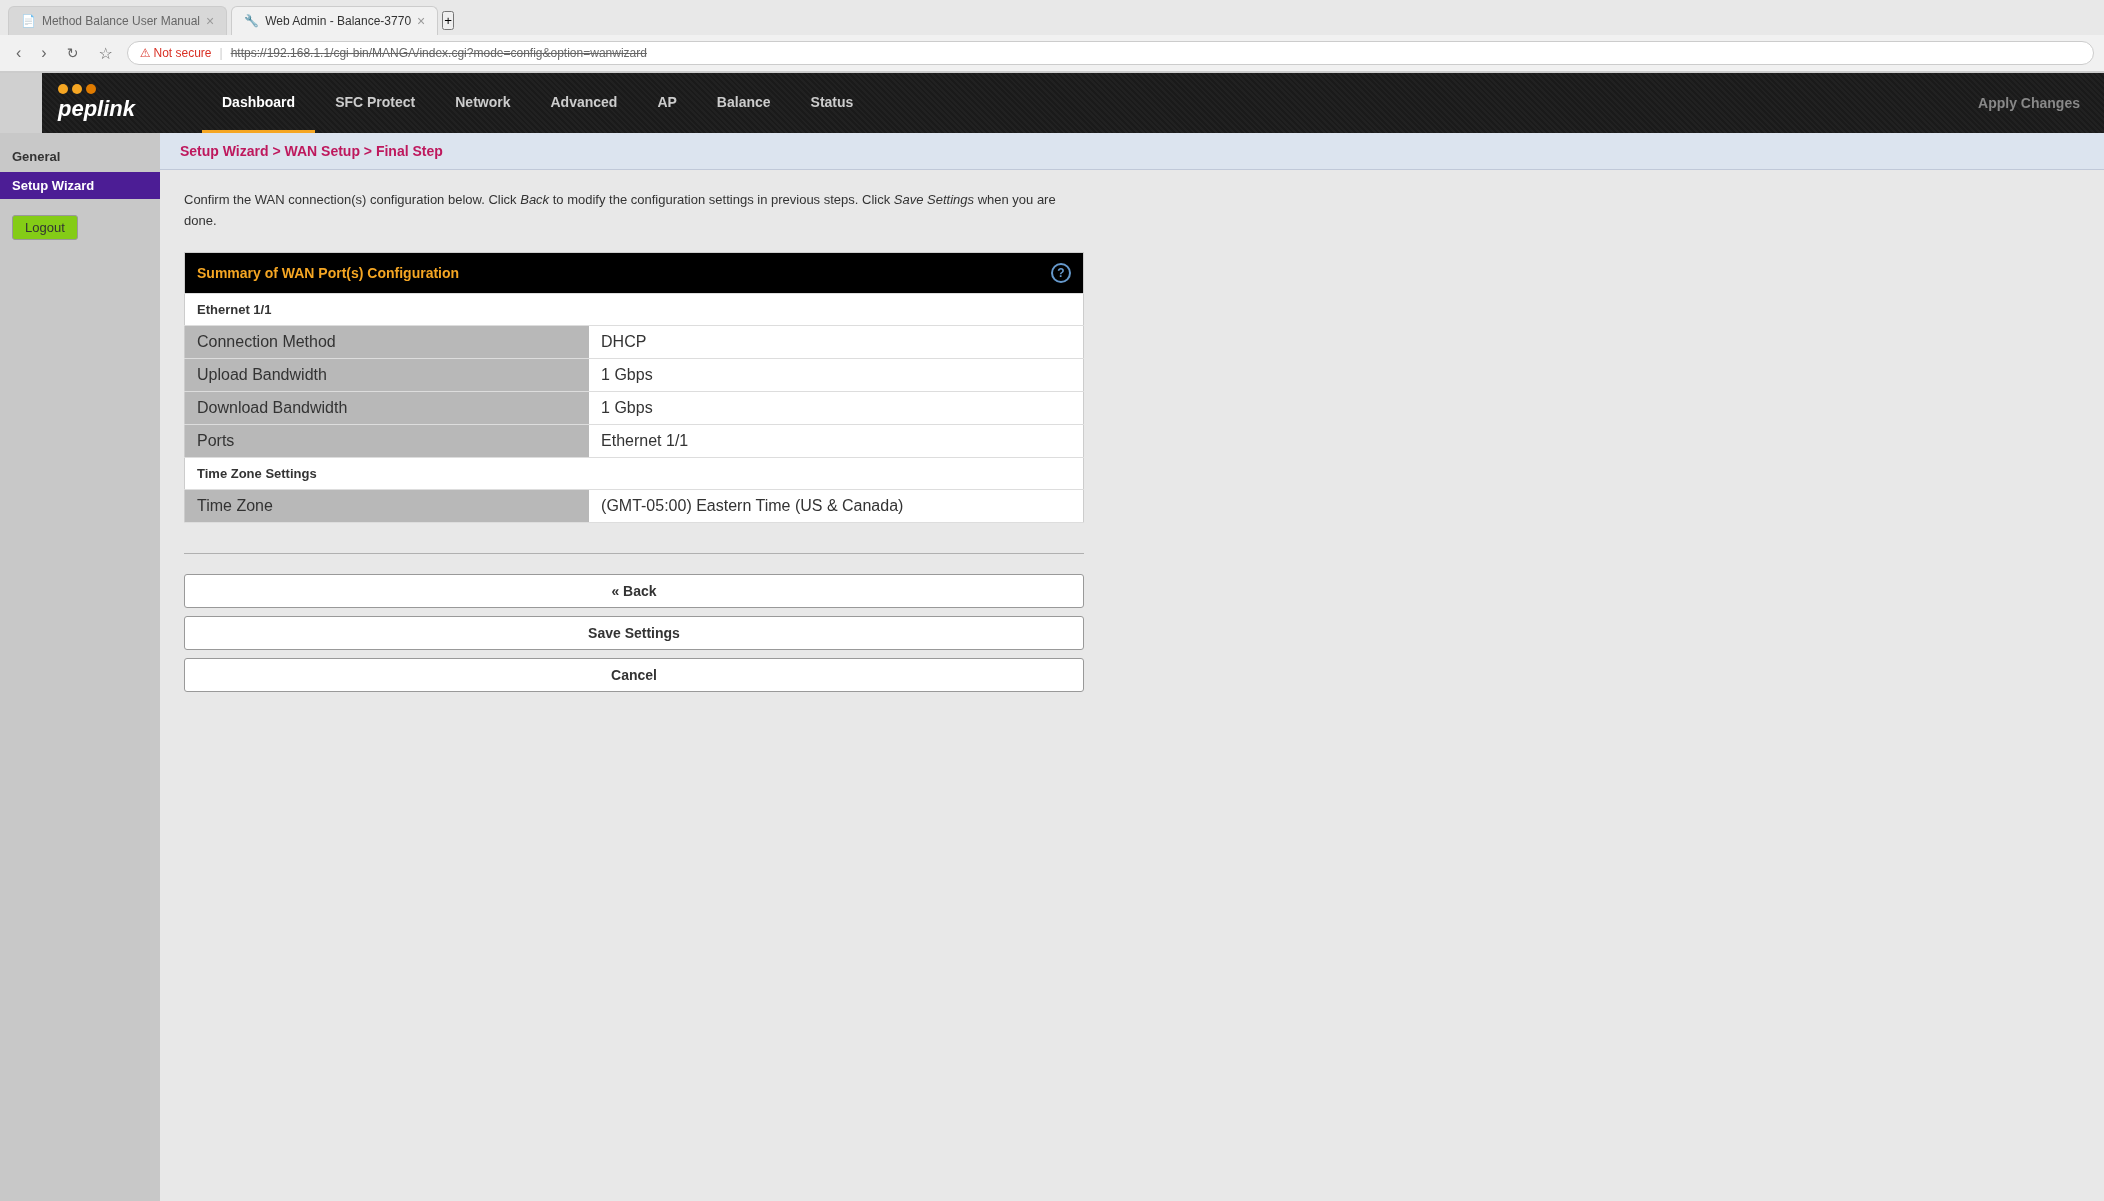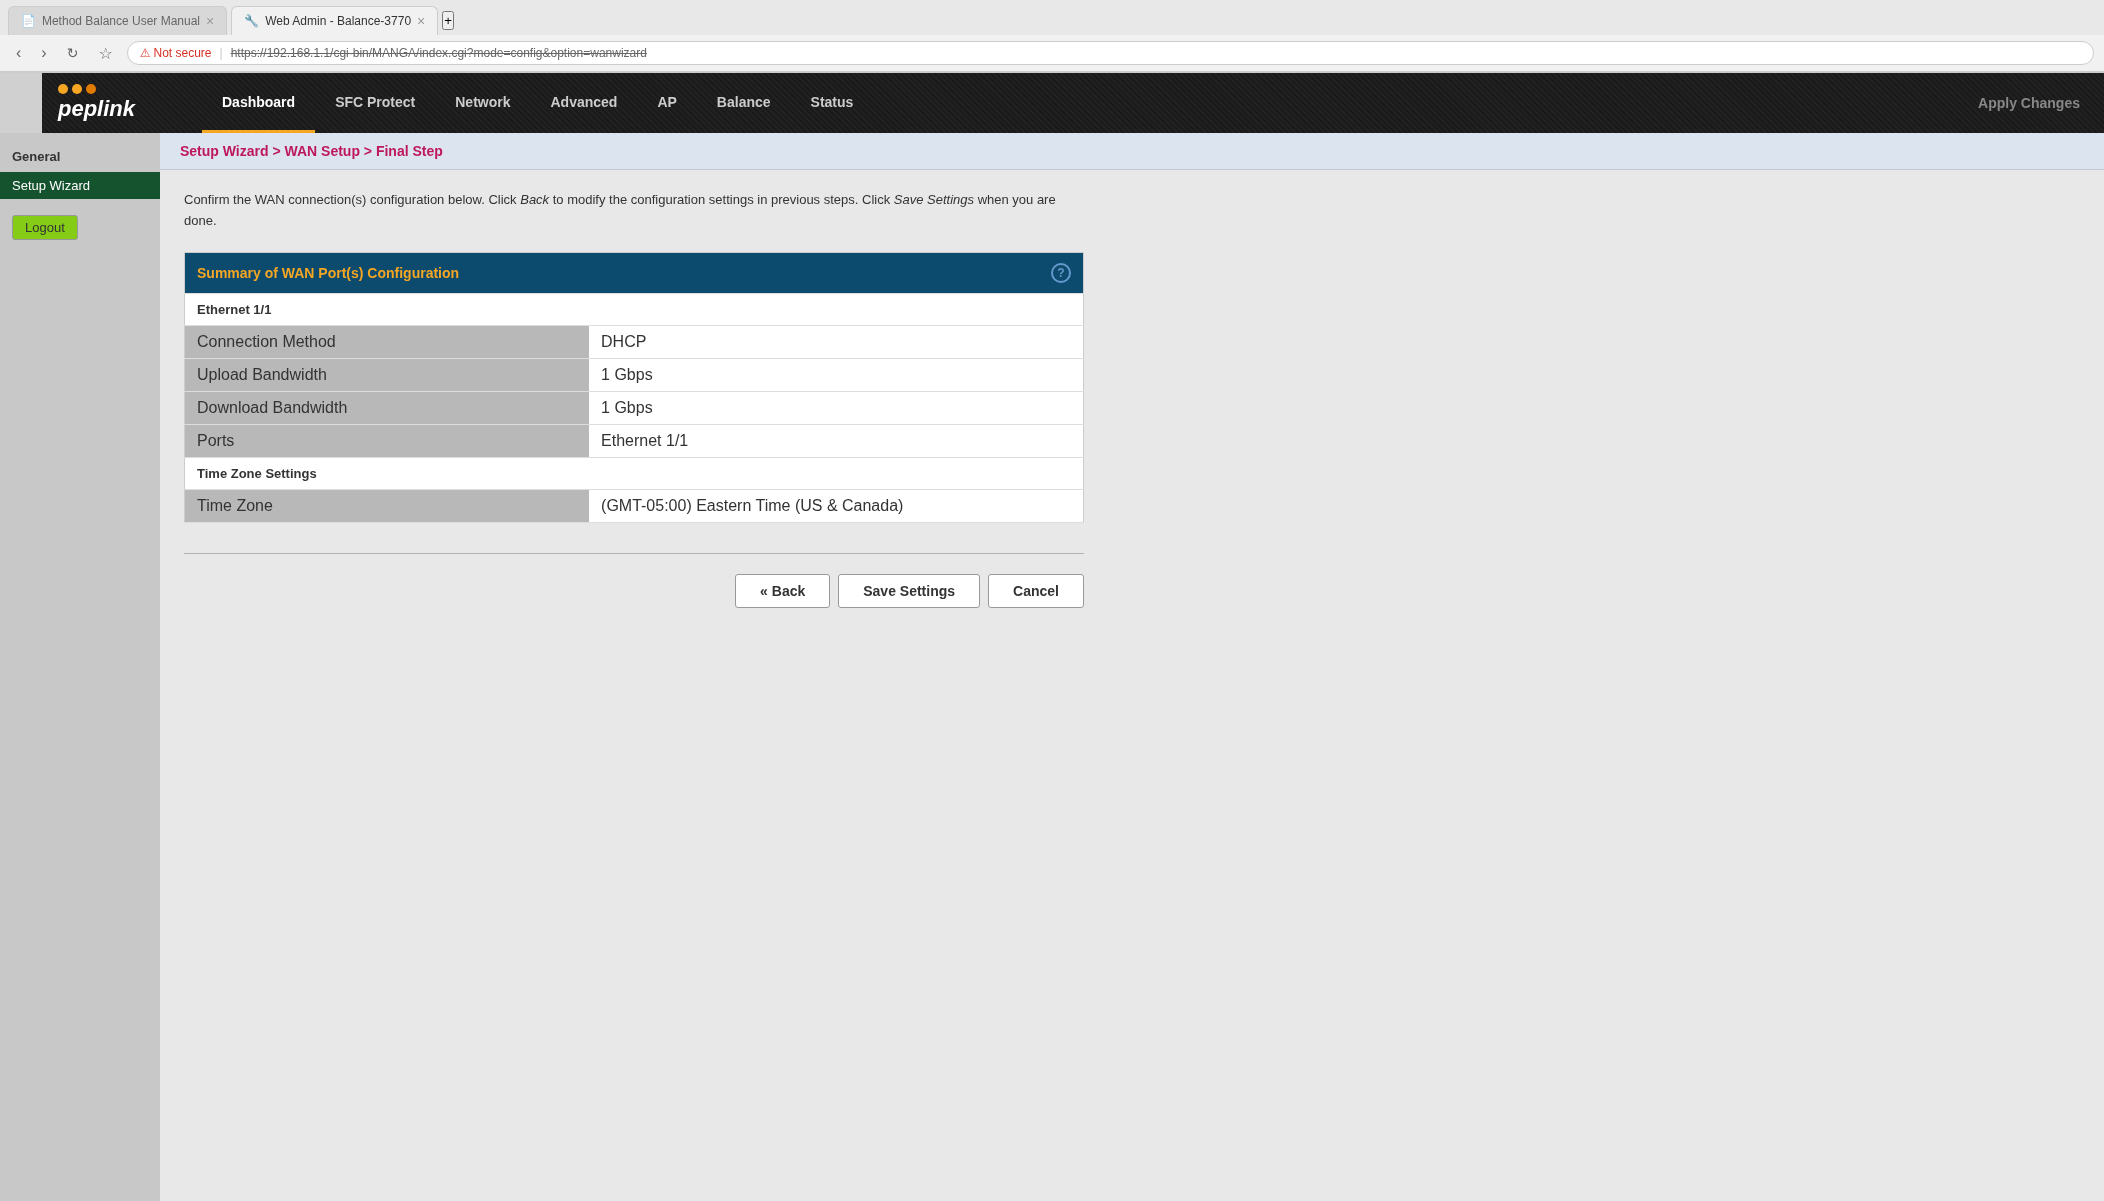--- a/index.html
+++ b/index.html
@@ -34,44 +34,44 @@
     .nav-menu { display: flex; align-items: stretch; flex: 1; }
     .nav-item { display: flex; align-items: center; padding: 0 20px; color: #ccc; font-size: 14px; font-weight: bold; cursor: pointer; white-space: nowrap; border-bottom: 3px solid transparent; }
     .nav-item.active { color: white; border-bottom: 3px solid #f5a623; }
     .nav-apply { display: flex; align-items: center; padding: 0 24px; color: #888; font-size: 14px; font-weight: bold; margin-left: auto; }
 
     
     .main-layout { display: flex; min-height: calc(100vh - 110px); }
     .sidebar { width: 160px; background: #c8c8c8; padding: 8px 0; flex-shrink: 0; }
     .sidebar-section { padding: 8px 12px; font-weight: bold; font-size: 13px; color: #333; }
     .sidebar-item { padding: 6px 12px; font-size: 13px; color: #333; cursor: pointer; }
-    .sidebar-item.active { background: #14532d; color: white; font-weight: normal; }
+    .sidebar-item.active { background: #4c1d95; color: white; font-weight: bold; }
     .logout-btn { margin: 8px 12px; padding: 4px 12px; background: #84cc16; border: 1px solid #999; border-radius: 3px; cursor: pointer; font-size: 13px; color: #333; }
 
     
     .content { flex: 1; background: #e8e8e8; padding: 0; }
     .breadcrumb-bar { background: #dce4ef; padding: 10px 20px; font-size: 14px; font-weight: bold; color: #be185d; border-bottom: 1px solid #c0c8d8; }
 
     .page-content { padding: 20px 24px; }
     .description { font-size: 13px; color: #333; line-height: 1.6; margin-bottom: 20px; max-width: 900px; }
     .description em { font-style: italic; }
 
     
     .config-table { width: 100%; border-collapse: collapse; max-width: 900px; border: 1px solid #ccc; }
-    .table-header-row { background: #0c4a6e; text-align: right; }
+    .table-header-row { background: #000000; text-align: right; }
     .table-header-cell { color: #f5a623; font-weight: bold; font-size: 14px; padding: 10px 12px; }
     .help-icon { width: 20px; height: 20px; border-radius: 50%; border: 2px solid #6699cc; color: #6699cc; display: inline-flex; align-items: center; justify-content: center; font-size: 12px; font-weight: bold; cursor: pointer; }
     .table-section-row td { background: white; padding: 8px 12px; font-weight: bold; font-size: 13px; color: #333; border-bottom: 1px solid #ddd; border-top: 1px solid #ddd; }
     .table-data-row td { padding: 7px 12px; font-size: 16px; border-bottom: 1px solid #ddd; }
     .table-data-row td:first-child { background: #b8b8b8; color: #333; width: 45%; }
     .table-data-row td:last-child { background: white; color: #333; }
 
     
     .footer-divider { border: none; border-top: 1px solid #b0b0b0; max-width: 900px; margin: 30px 0 20px; }
-    .footer-buttons { display: flex; gap: 8px; justify-content: flex-end; max-width: 900px; padding-bottom: 20px; }
+    .footer-buttons { display: flex; gap: 8px; justify-content: flex-end; max-width: 900px; padding-bottom: 20px; flex-direction: column; }
     .btn { padding: 8px 24px; border: 1px solid #999; border-radius: 3px; background: white; font-size: 14px; font-weight: bold; color: #333; cursor: pointer; }
     .btn-primary { background: white; }
   </style>
 </head>
 <body>
 
 <div class="browser-chrome">
   <div class="tab-bar">
     <div class="tab inactive">
       <span style="font-size:12px;">📄</span>

